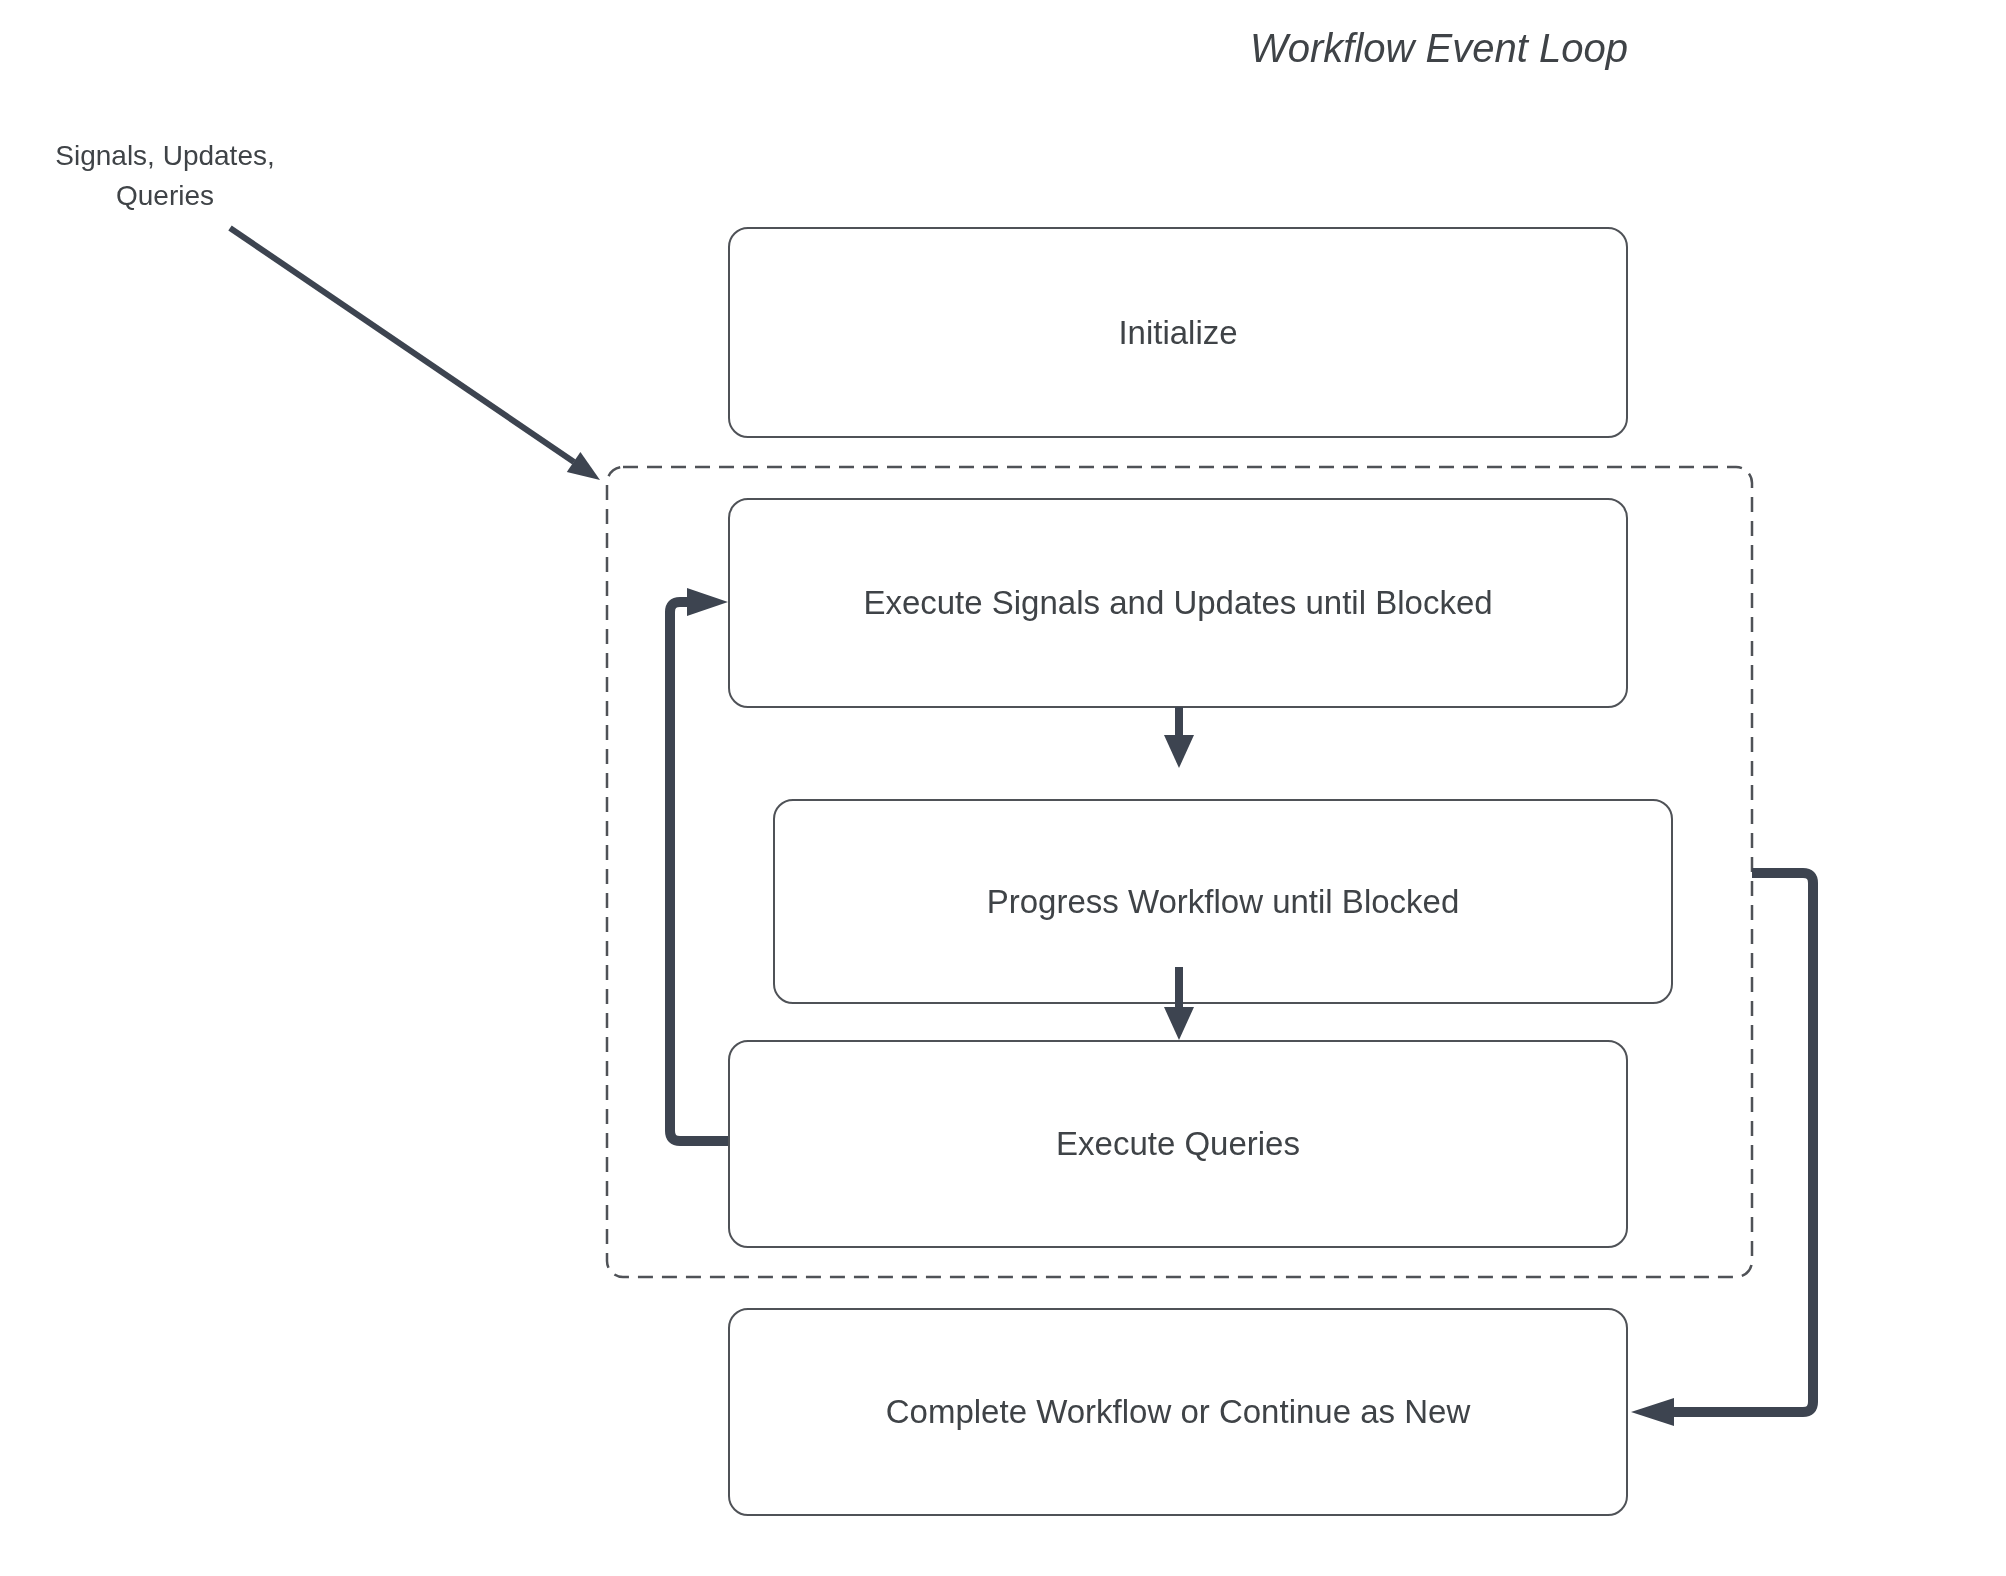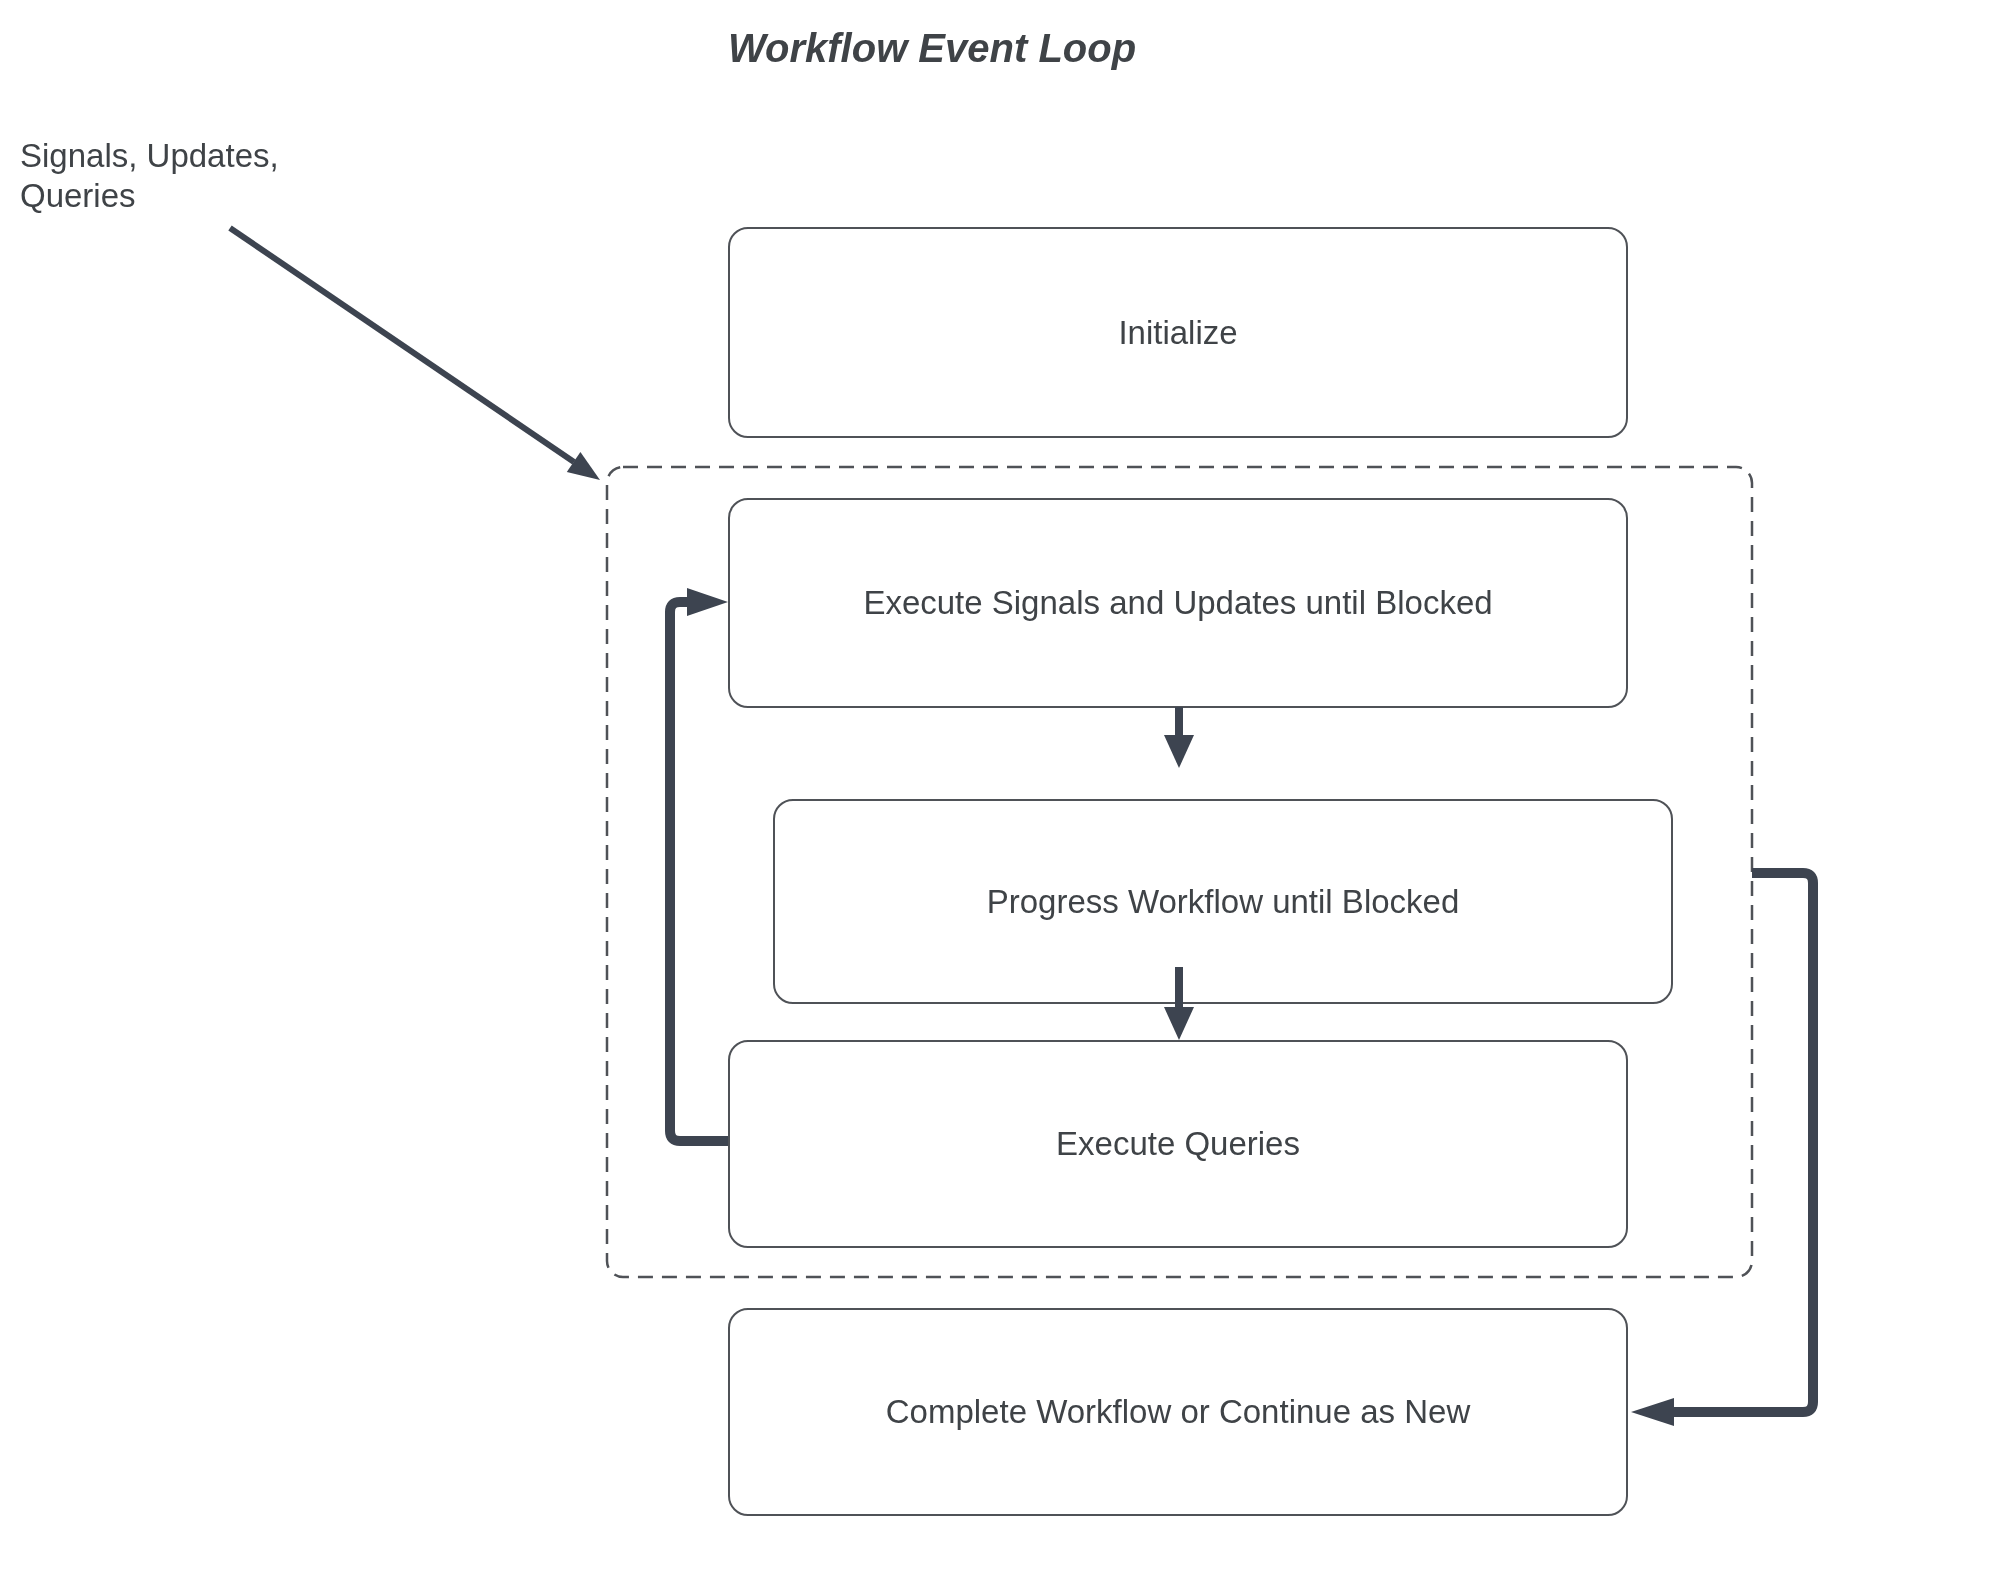--- a/index.html
+++ b/index.html
@@ -13,33 +13,32 @@
     width: 2006px;
     height: 1576px;
     background: var(--background, #ffffff);
     overflow: hidden;
   }
   .diagram-title {
     position: absolute;
     left: 728px;
     top: 26px;
     width: 900px;
-    text-align: left;
+    text-align: right;
     font-size: 40px;
     font-style: italic;
     color: var(--text, #3f4347);
-    font-weight: bold;
   }
   .side-label {
     position: absolute;
     left: 20px;
     top: 136px;
     width: 290px;
-    text-align: left;
-    font-size: 33px;
+    text-align: center;
+    font-size: 28px;
     line-height: 40px;
     color: var(--text, #3f4347);
   }
   .side-label span { display: block; }
   .node {
     position: absolute;
     left: 728px;
     width: 900px;
     box-sizing: border-box;
     border: 2px solid var(--border, #4f5257);

